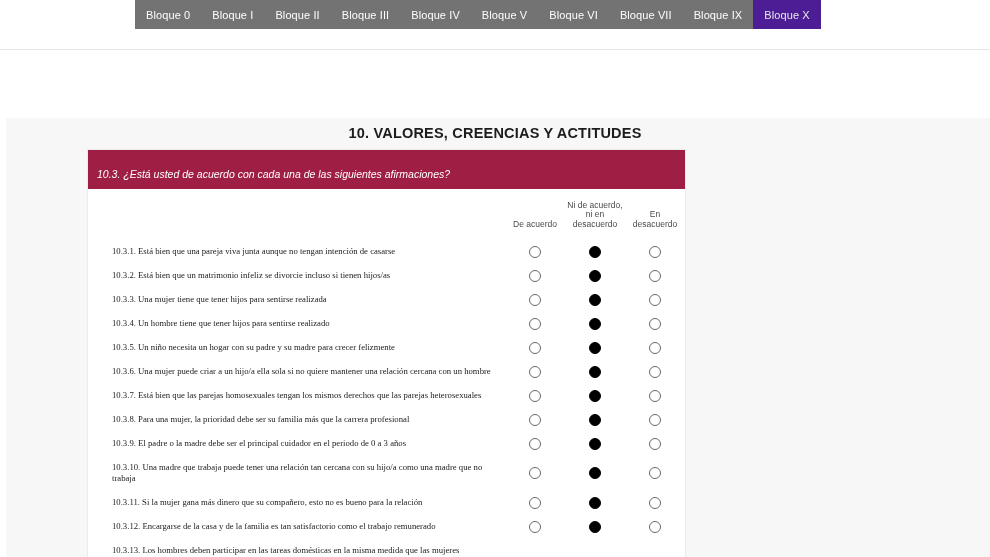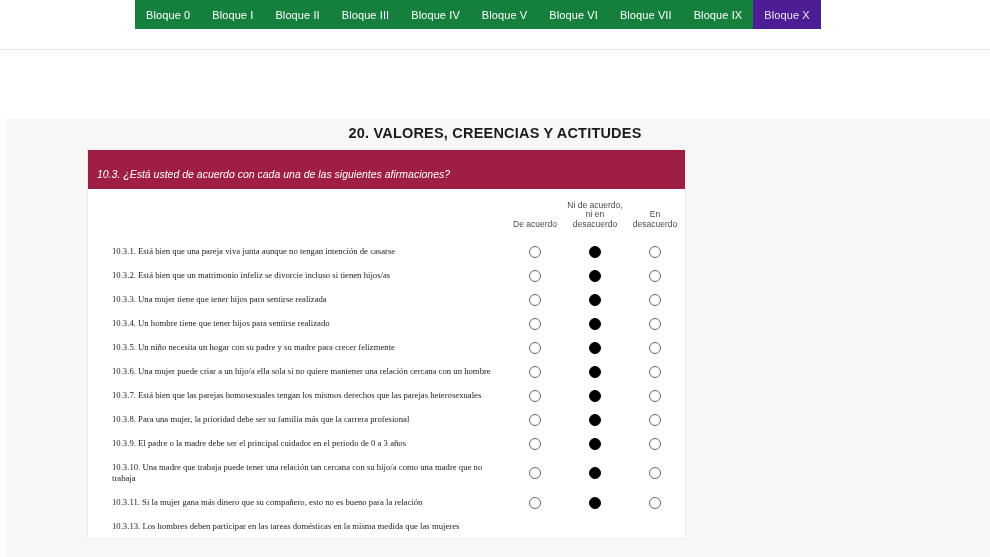--- a/index.html
+++ b/index.html
@@ -43,21 +43,21 @@
   .nav-item {
     display: flex;
     align-items: center;
     justify-content: center;
     padding: 0 11px;
     color: #ffffff;
     font-size: 11px;
     letter-spacing: 0.1px;
     white-space: nowrap;
     cursor: pointer;
-    background: #15803d;
+    background: #737373;
   }
 
   .nav-item.active {
     background: #4c1d95;
     color: #e9e9e9;
   }
 
   .nav-below {
     position: absolute;
     left: 0;
@@ -206,21 +206,21 @@
         <div class="nav-item">Bloque IX</div>
         <div class="nav-item active">Bloque X</div>
       </div>
   </div>
   <div class="nav-below"></div>
   <div class="page-gap"></div>
 
   <div class="content-area">
     <div class="content-side-left"></div>
 
-    <div class="section-title">20. VALORES, CREENCIAS Y ACTITUDES</div>
+    <div class="section-title">10. VALORES, CREENCIAS Y ACTITUDES</div>
 
     <div class="card">
       <div class="card-header">10.3. ¿Está usted de acuerdo con cada una de las siguientes afirmaciones?</div>
       <div class="card-body">
         <table class="matrix">
           <colgroup>
             <col class="c-label">
             <col class="c-opt">
             <col class="c-opt">
             <col class="c-opt">
@@ -294,20 +294,26 @@
                 <td class="opt"><span class="radio checked"></span></td>
                 <td class="opt"><span class="radio"></span></td>
               </tr>
               <tr>
                 <td class="q">10.3.11. Si la mujer gana más dinero que su compañero, esto no es bueno para la relación</td>
                 <td class="opt"><span class="radio"></span></td>
                 <td class="opt"><span class="radio checked"></span></td>
                 <td class="opt"><span class="radio"></span></td>
               </tr>
               <tr>
+                <td class="q">10.3.12. Encargarse de la casa y de la familia es tan satisfactorio como el trabajo remunerado</td>
+                <td class="opt"><span class="radio"></span></td>
+                <td class="opt"><span class="radio checked"></span></td>
+                <td class="opt"><span class="radio"></span></td>
+              </tr>
+              <tr>
                 <td class="q">10.3.13. Los hombres deben participar en las tareas domésticas en la misma medida que las mujeres</td>
                 <td class="opt"></td>
                 <td class="opt"></td>
                 <td class="opt"></td>
               </tr>
             </tbody>
         </table>
       </div>
     </div>
   </div>

